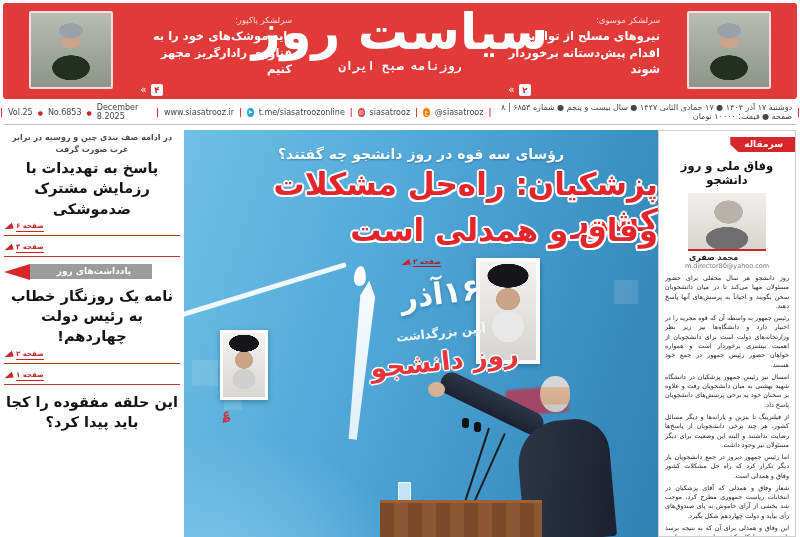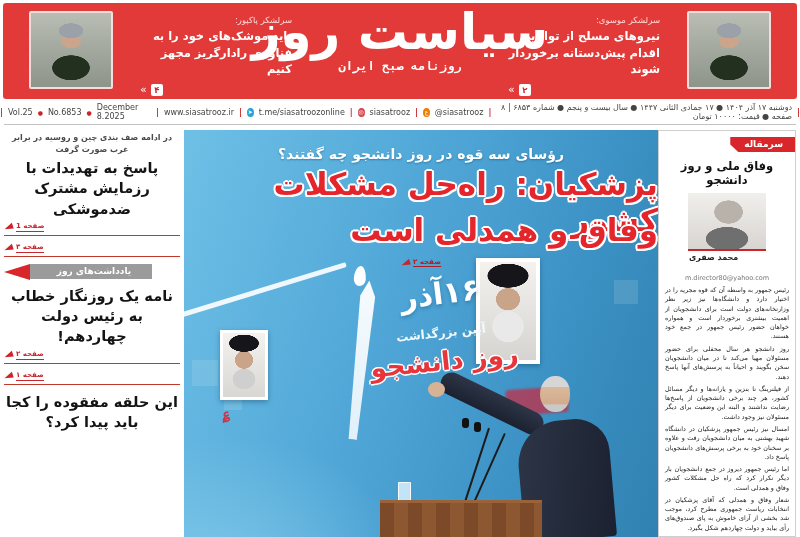--- a/index.html
+++ b/index.html
@@ -155,21 +155,21 @@
   .editorial { position:absolute; right:4px; top:130px; width:136px; height:405px;
                border:1px solid #cfcfcf; background:#fff; overflow:hidden; direction:rtl; }
   .ed-badge { position:absolute; top:6px; right:0; background:#d8262a; color:#fff; font-size:9px; font-weight:bold;
               padding:2px 12px 3px 14px; clip-path:polygon(0 0,100% 0,100% 100%,8px 100%,0 50%); }
   .ed-title { margin:28px 6px 6px 6px; text-align:center; font-size:11.5px; font-weight:bold; color:#111; }
   .ed-photo { width:78px; height:56px; margin:0 auto; border-bottom:2px solid #c9252b;
               background:
                 radial-gradient(ellipse 30% 34% at 52% 34%, #b9b2aa 60%, transparent 62%),
                 radial-gradient(ellipse 46% 36% at 50% 82%, #6f6f6f 58%, transparent 60%),
                 linear-gradient(#f1efec,#d8d5d1); }
-  .ed-author { font-size:8px; font-weight:bold; color:#222; text-align:left; margin:2px 30px 12px 30px; }
+  .ed-author { font-size:8px; font-weight:bold; color:#222; text-align:left; margin:2px 30px 0 30px; }
   .ed-email { font-size:6.5px; color:#777; text-align:center; direction:ltr; margin-bottom:4px; }
   .ed-body { padding:0 6px; font-size:6.4px; color:#222; line-height:1.45; text-align:justify; }
   .ed-body p { margin:0 0 3px 0; }
 </style>
 </head>
 <body>
 
 <div class="page">
 
   <div class="masthead">
@@ -228,21 +228,21 @@
   </div>
   <div class="infobar-rule"></div>
 
   <div class="sidebar">
 
     <div>
       <div class="sb-kicker">در ادامه صف بندی چین و روسیه در برابر غرب صورت گرفت</div>
       <div class="sb-title">پاسخ به تهدیدات با رزمایش مشترک ضدموشکی</div>
       <div class="sb-pagerow">
           <span class="flag-ico"></span>
-        <span class="sb-page">صفحه 1</span>
+        <span class="sb-page">صفحه ۶</span>
         </div>
       <div class="sb-rule"></div>
     </div>
 
 
     <div>
       <div class="sb-pagerow">
           <span class="flag-ico"></span>
         <span class="sb-page">صفحه ۳</span>
         </div>
@@ -315,24 +315,24 @@
     <div class="podium"></div>
   </div>
 
   <div class="editorial">
     <div class="ed-badge">سرمقاله</div>
     <div class="ed-title">وفاق ملی و روز دانشجو</div>
     <div class="ed-photo"></div>
     <div class="ed-author">محمد صفری</div>
     <div class="ed-email">m.director80@yahoo.com</div>
     <div class="ed-body">
+      <p>روز دانشجو هر سال محفلی برای حضور مسئولان مهیا می‌کند تا در میان دانشجویان سخن بگویند و احیاناً به پرسش‌های آنها پاسخ دهند.</p>
       <p>رئیس جمهور به واسطه آن که قوه مجریه را در اختیار دارد و دانشگاه‌ها نیز زیر نظر وزارتخانه‌های دولت است برای دانشجویان از اهمیت بیشتری برخوردار است و همواره خواهان حضور رئیس جمهور در جمع خود هستند.</p>
-      <p>روز دانشجو هر سال محفلی برای حضور مسئولان مهیا می‌کند تا در میان دانشجویان سخن بگویند و احیاناً به پرسش‌های آنها پاسخ دهند.</p>
+      <p>امسال نیز رئیس جمهور پزشکیان در دانشگاه شهید بهشتی به میان دانشجویان رفت و علاوه بر سخنان خود به برخی پرسش‌های دانشجویان پاسخ داد.</p>
       <p>از فیلترینگ تا بنزین و یارانه‌ها و دیگر مسائل کشور، هر چند برخی دانشجویان از پاسخ‌ها رضایت نداشتند و البته این وضعیت برای دیگر مسئولان نیز وجود داشت.</p>
-      <p>امسال نیز رئیس جمهور پزشکیان در دانشگاه شهید بهشتی به میان دانشجویان رفت و علاوه بر سخنان خود به برخی پرسش‌های دانشجویان پاسخ داد.</p>
       <p>اما رئیس جمهور دیروز در جمع دانشجویان بار دیگر تکرار کرد که راه حل مشکلات کشور وفاق و همدلی است.</p>
       <p>شعار وفاق و همدلی که آقای پزشکیان در انتخابات ریاست جمهوری مطرح کرد، موجب شد بخشی از آرای خاموش به پای صندوق‌های رأی بیاید و دولت چهاردهم شکل بگیرد.</p>
       <p>این وفاق و همدلی برای آن که به نتیجه برسد باید در همه ارکان کشور جاری شود و نهادینه شود و در جامعه رواج پیدا کند.</p>
 
     </div>
   </div>
 
 </div>
 
 </body></html>

